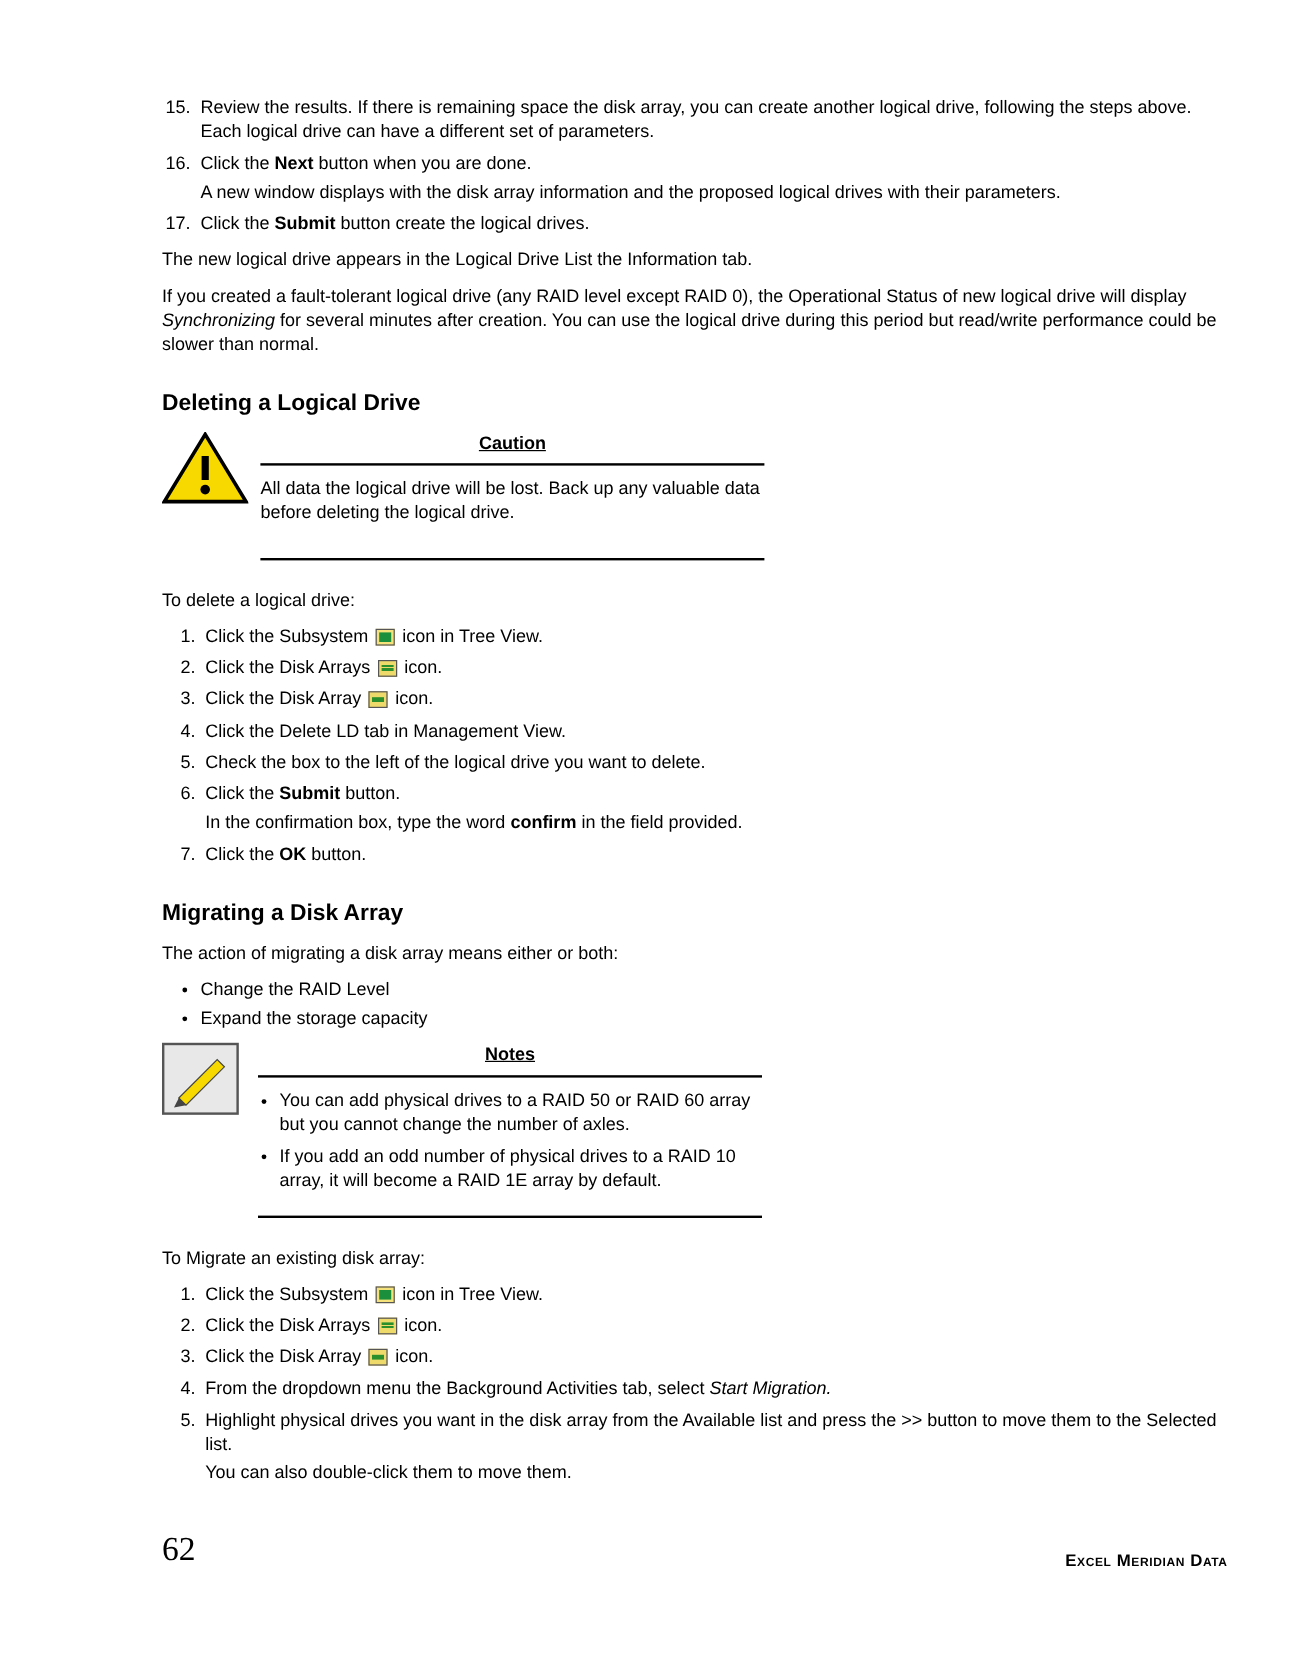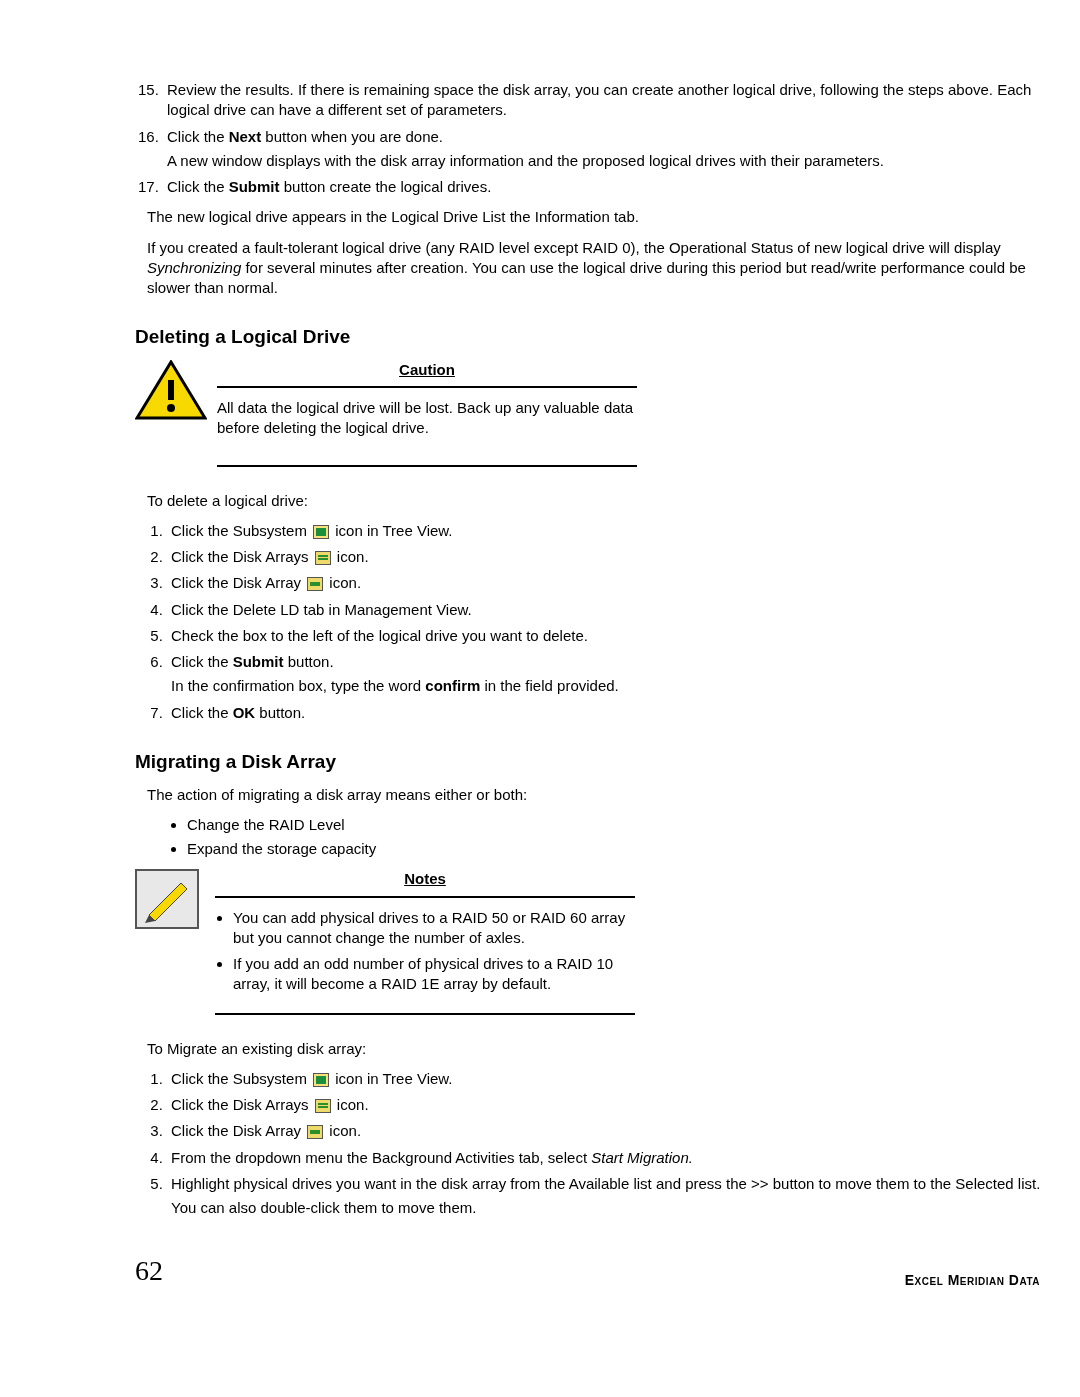--- a/index.html
+++ b/index.html
@@ -5,21 +5,21 @@
   * { box-sizing: border-box; }
   body {
     margin: 0;
     padding: 0;
     font-family: Arial, Helvetica, sans-serif;
     background: #fff;
     color: #000;
     width: 1080px;
   }
   .page {
-    padding: 80px 38px 20px 135px;
+    padding: 80px 55px 20px 135px;
     font-size: 15px;
     line-height: 1.35;
   }
   ol.main-steps {
     margin: 0 0 10px 0;
     padding-left: 28px;
   }
   ol.main-steps > li {
     margin-bottom: 6px;
     padding-left: 4px;
@@ -31,27 +31,26 @@
   ol.sub-steps > li {
     margin-bottom: 6px;
     padding-left: 4px;
   }
   ul.bullets {
     margin: 6px 0 10px 0;
     padding-left: 32px;
   }
   ul.bullets > li {
     margin-bottom: 4px;
-    margin-left: 20px;
   }
   .sub-line {
     margin: 4px 0 6px 0;
   }
   .para {
-    margin: 6px 0 10px 12px;
+    margin: 6px 0 10px 0;
   }
   .bold { font-weight: bold; }
   .italic { font-style: italic; }
   h2.section-heading {
     font-size: 19px;
     font-weight: bold;
     margin: 26px 0 10px 0;
   }
   .callout {
     display: flex;

